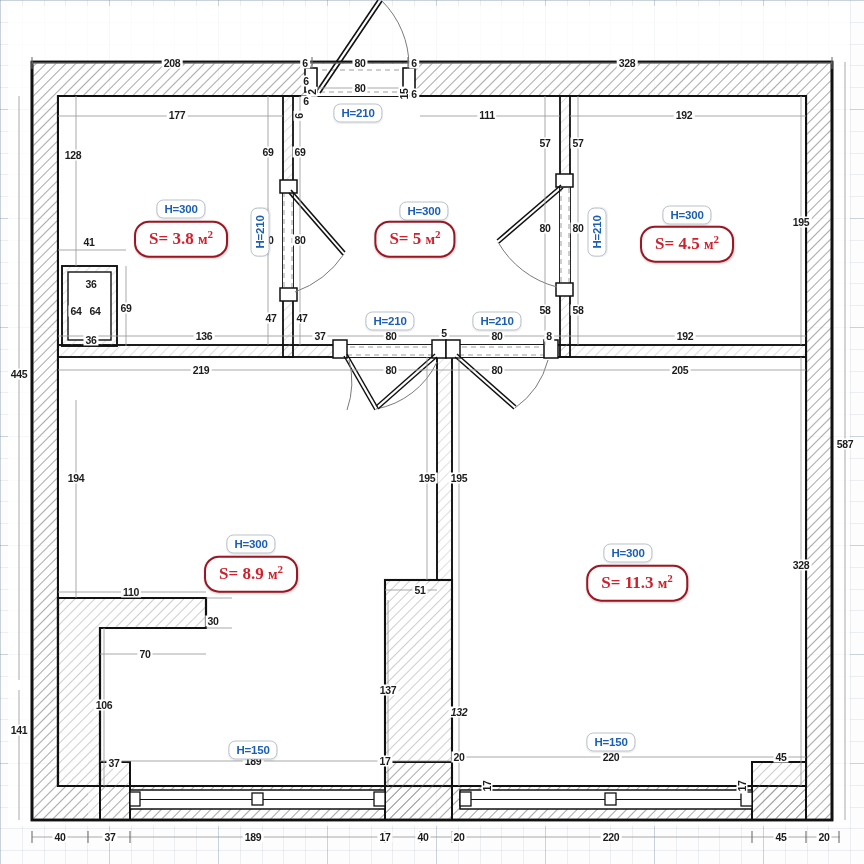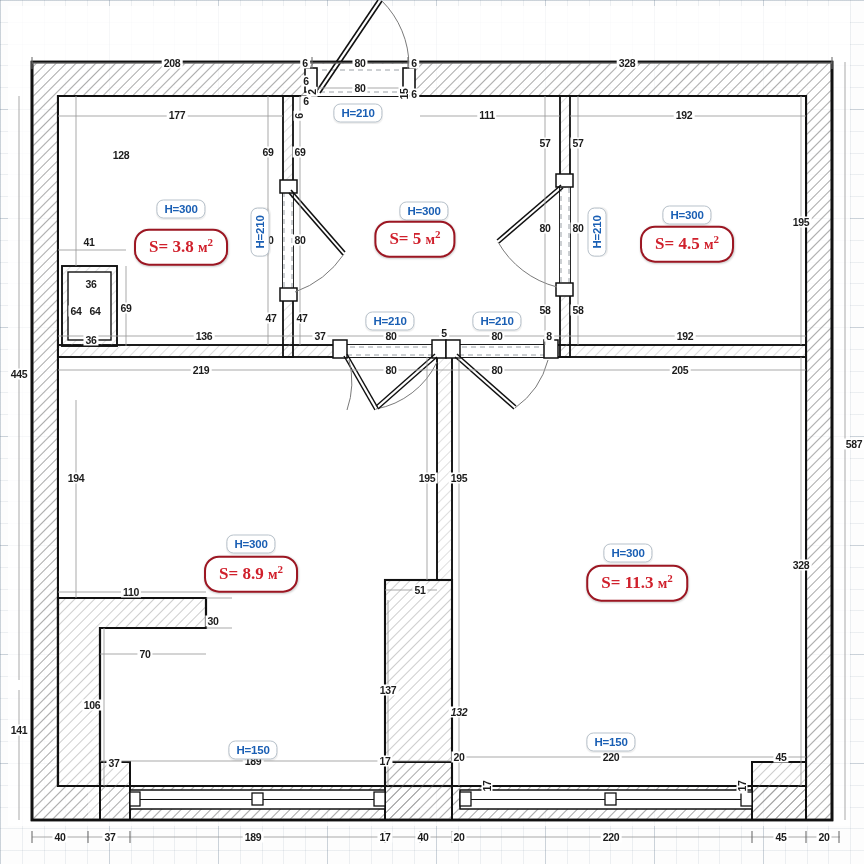--- a/index.html
+++ b/index.html
@@ -269,32 +269,32 @@
       <span class="dim" style="left: 177px; top: 115px;">177</span>
       <span class="dim vert" style="left: 299px; top: 116px;">6</span>
       <span class="dim vert" style="left: 312px; top: 92px;">2</span>
       <span class="dim" style="left: 306px; top: 81px;">6</span>
       <span class="dim" style="left: 306px; top: 101px;">6</span>
       <span class="dim vert" style="left: 404px; top: 94px;">15</span>
       <span class="dim" style="left: 414px; top: 94px;">6</span>
       <span class="dim" style="left: 360px; top: 88px;">80</span>
       <span class="dim" style="left: 487px; top: 115px;">111</span>
       <span class="dim" style="left: 684px; top: 115px;">192</span>
-      <span class="dim" style="left: 73px; top: 155px; margin-left: 48px;">128</span>
+      <span class="dim" style="left: 73px; top: 155px;">128</span>
       <span class="dim" style="left: 89px; top: 242px;">41</span>
       <span class="dim" style="left: 91px; top: 284px;">36</span>
       <span class="dim" style="left: 76px; top: 311px;">64</span>
       <span class="dim" style="left: 95px; top: 311px;">64</span>
       <span class="dim" style="left: 91px; top: 340px;">36</span>
       <span class="dim" style="left: 126px; top: 308px;">69</span>
       <span class="dim" style="left: 76px; top: 478px;">194</span>
       <span class="dim" style="left: 131px; top: 592px;">110</span>
       <span class="dim" style="left: 213px; top: 621px;">30</span>
       <span class="dim" style="left: 145px; top: 654px;">70</span>
-      <span class="dim" style="left: 92px; top: 705px;">106</span>
+      <span class="dim" style="left: 104px; top: 705px;">106</span>
       <span class="dim" style="left: 114px; top: 763px;">37</span>
       <span class="dim" style="left: 19px; top: 374px;">445</span>
       <span class="dim" style="left: 19px; top: 730px;">141</span>
       <span class="dim" style="left: 268px; top: 152px;">69</span>
       <span class="dim" style="left: 300px; top: 152px;">69</span>
       <span class="dim" style="left: 268px; top: 240px;">80</span>
       <span class="dim" style="left: 300px; top: 240px;">80</span>
       <span class="dim" style="left: 271px; top: 318px;">47</span>
       <span class="dim" style="left: 302px; top: 318px;">47</span>
       <span class="dim" style="left: 427px; top: 478px;">195</span>
@@ -303,21 +303,21 @@
       <span class="dim" style="left: 388px; top: 690px;">137</span>
       <span class="dim" style="left: 459px; top: 712px; font-style: italic;">132</span>
       <span class="dim" style="left: 545px; top: 143px;">57</span>
       <span class="dim" style="left: 578px; top: 143px;">57</span>
       <span class="dim" style="left: 545px; top: 228px;">80</span>
       <span class="dim" style="left: 578px; top: 228px;">80</span>
       <span class="dim" style="left: 545px; top: 310px;">58</span>
       <span class="dim" style="left: 578px; top: 310px;">58</span>
       <span class="dim" style="left: 801px; top: 222px;">195</span>
       <span class="dim" style="left: 801px; top: 565px;">328</span>
-      <span class="dim" style="left: 845px; top: 444px; margin-left: 9px;">587</span>
+      <span class="dim" style="left: 845px; top: 444px;">587</span>
       <span class="dim" style="left: 204px; top: 336px;">136</span>
       <span class="dim" style="left: 320px; top: 336px;">37</span>
       <span class="dim" style="left: 391px; top: 336px;">80</span>
       <span class="dim" style="left: 444px; top: 333px;">5</span>
       <span class="dim" style="left: 497px; top: 336px;">80</span>
       <span class="dim" style="left: 549px; top: 336px;">8</span>
       <span class="dim" style="left: 685px; top: 336px;">192</span>
       <span class="dim" style="left: 201px; top: 370px;">219</span>
       <span class="dim" style="left: 391px; top: 370px;">80</span>
       <span class="dim" style="left: 497px; top: 370px;">80</span>
@@ -343,21 +343,21 @@
       <div class="hchip" style="left: 358px; top: 113px;">H=210</div>
       <div class="hchip vert" style="left: 260px; top: 232px;">H=210</div>
       <div class="hchip vert" style="left: 597px; top: 232px;">H=210</div>
       <div class="hchip" style="left: 390px; top: 321px;">H=210</div>
       <div class="hchip" style="left: 497px; top: 321px;">H=210</div>
       <div class="hchip" style="left: 253px; top: 750px;">H=150</div>
       <div class="hchip" style="left: 611px; top: 742px;">H=150</div>
     </div>
   <div id="lyr-areas">
       <div class="hchip" style="left: 181px; top: 209px;">H=300</div>
-      <div class="area" style="left: 181px; top: 239px; margin-top: 8px;">S= 3.8 <span class="cyr">м</span><span class="sup">2</span></div>
+      <div class="area" style="left: 181px; top: 239px;">S= 3.8 <span class="cyr">м</span><span class="sup">2</span></div>
       <div class="hchip" style="left: 424px; top: 211px;">H=300</div>
       <div class="area" style="left: 415px; top: 239px;">S= 5 <span class="cyr">м</span><span class="sup">2</span></div>
       <div class="hchip" style="left: 687px; top: 215px;">H=300</div>
       <div class="area" style="left: 687px; top: 244px;">S= 4.5 <span class="cyr">м</span><span class="sup">2</span></div>
       <div class="hchip" style="left: 251px; top: 544px;">H=300</div>
       <div class="area" style="left: 251px; top: 574px;">S= 8.9 <span class="cyr">м</span><span class="sup">2</span></div>
       <div class="hchip" style="left: 628px; top: 553px;">H=300</div>
       <div class="area" style="left: 637px; top: 583px;">S= 11.3 <span class="cyr">м</span><span class="sup">2</span></div>
     </div>
 </div>

